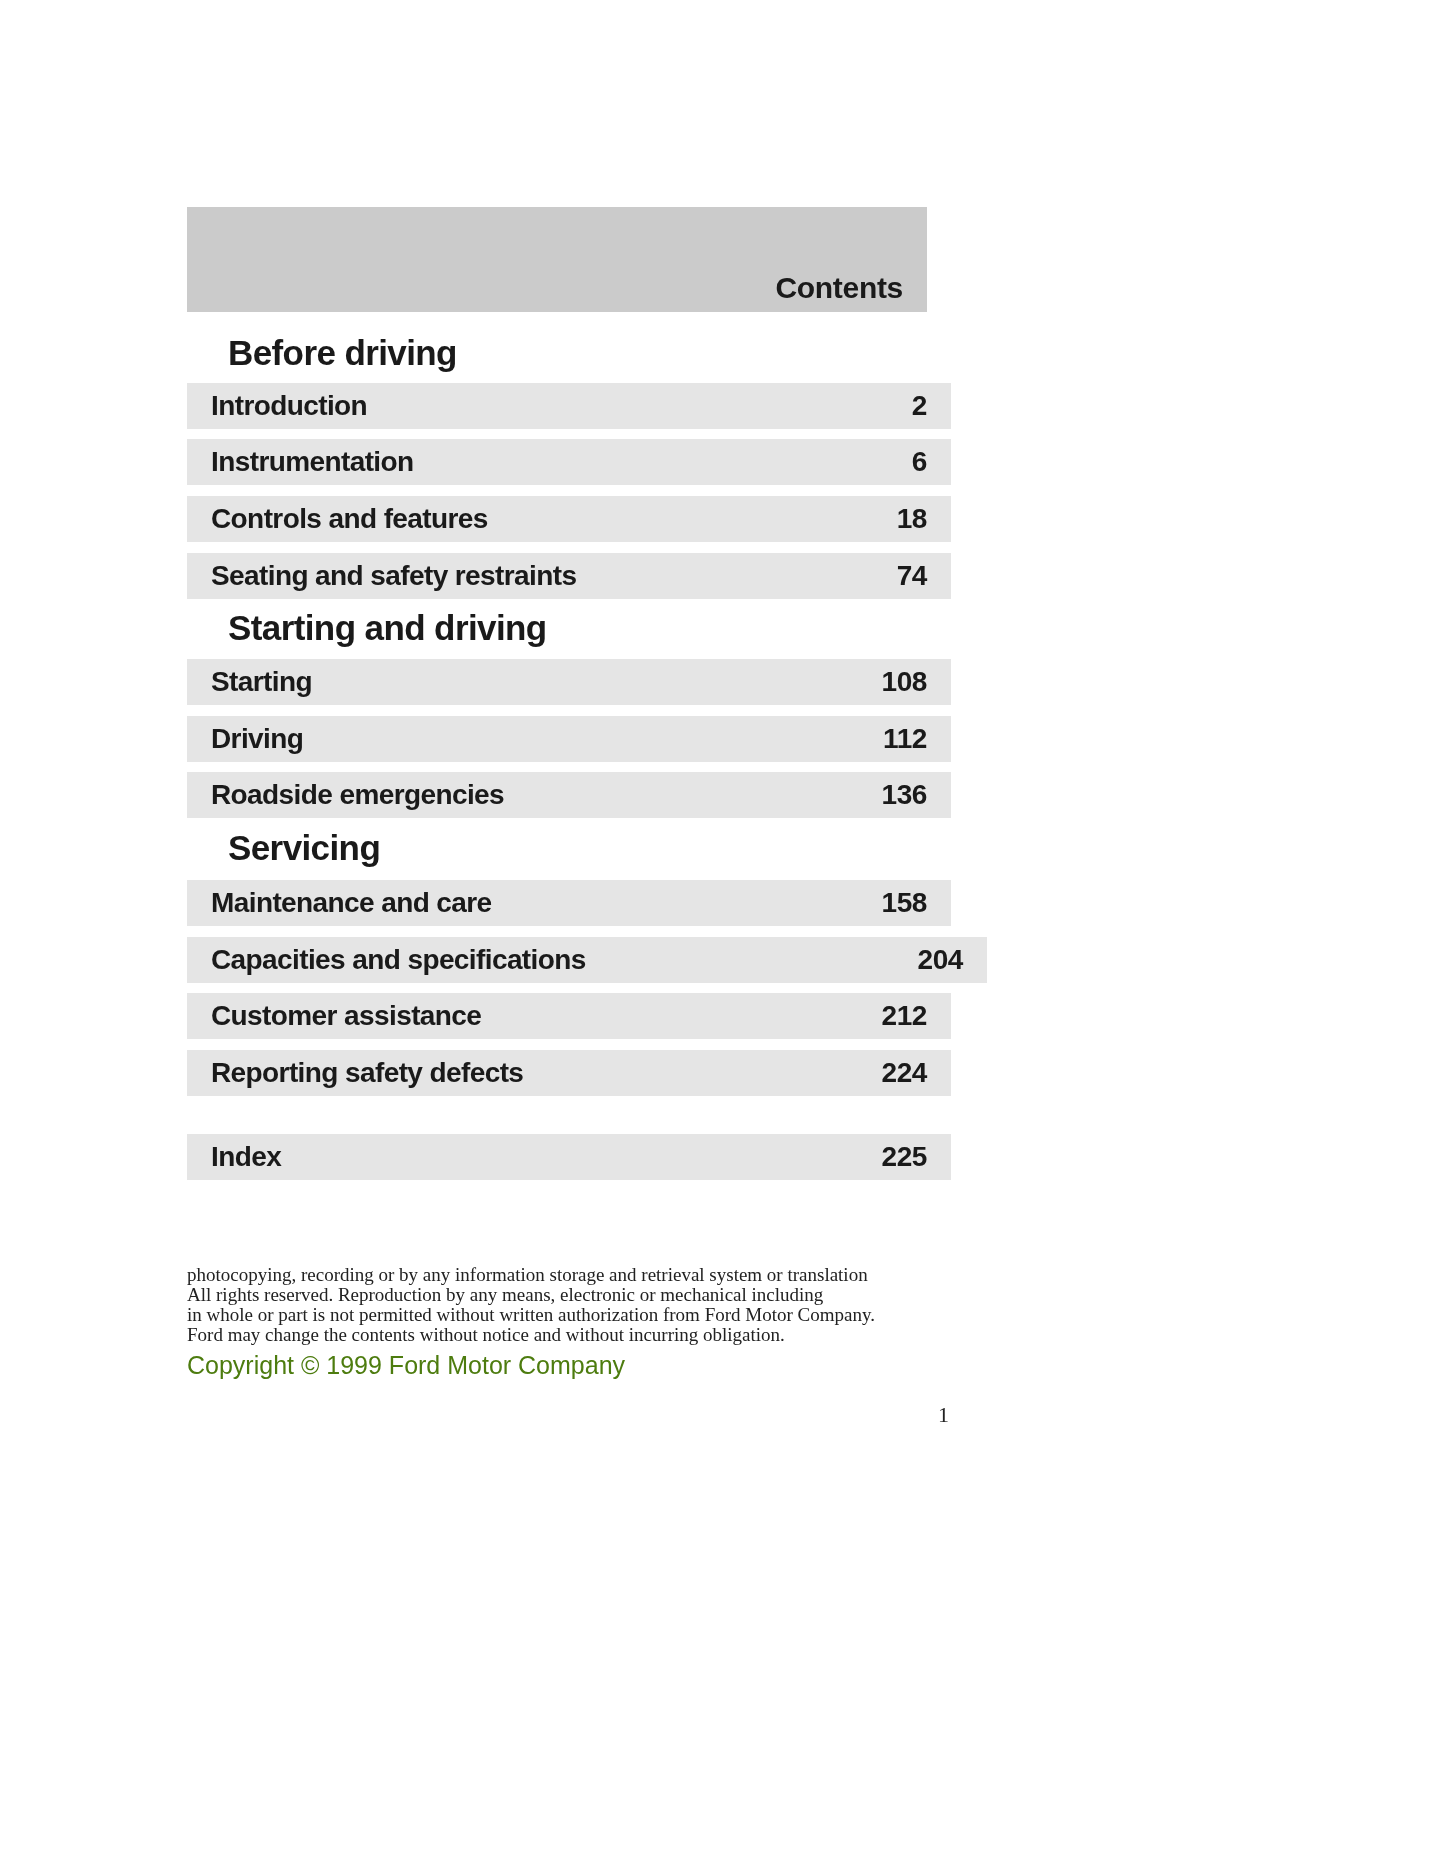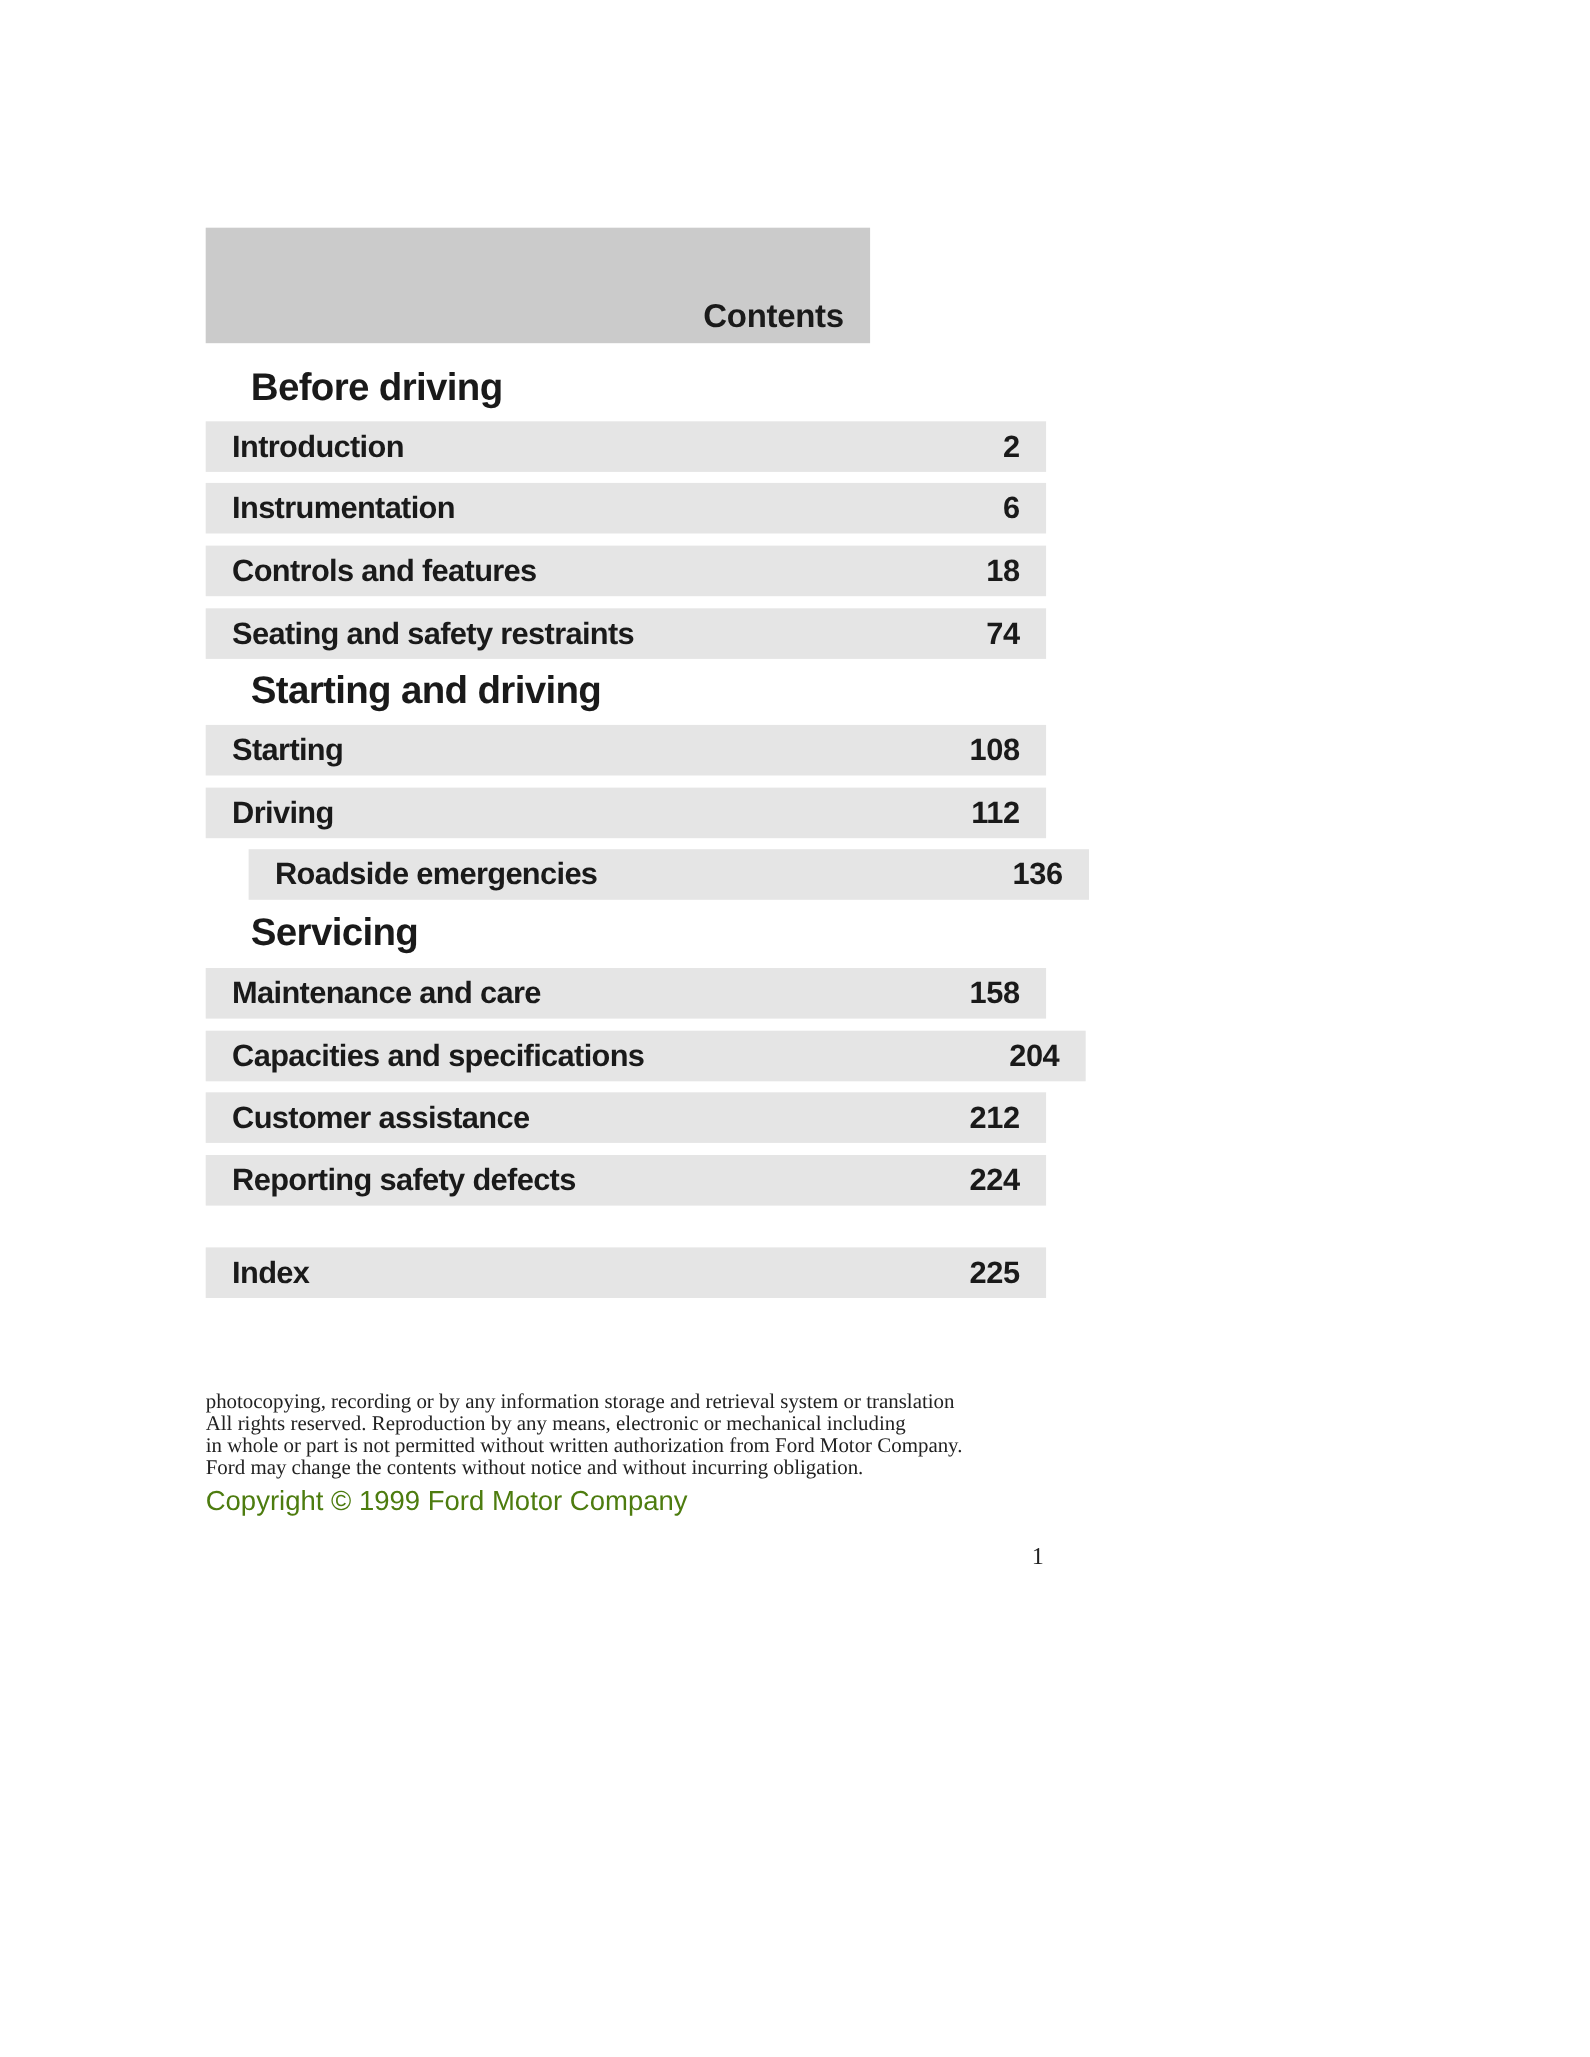--- a/index.html
+++ b/index.html
@@ -23,21 +23,21 @@
     position: absolute;
     left: 187px;
     top: 207px;
     width: 764px;
     font-family: "Liberation Sans", "DejaVu Sans", sans-serif;
     font-weight: bold;
   }
   .header-box {
     position: absolute;
     left: 0; top: 0;
-    width: 604px; height: 105px;
+    width: 740px; height: 105px;
     background: #cbcbcb;
   }
   .header-title {
     position: absolute;
     right: 24px;
     top: 64px;
     font-size: 30px;
     line-height: 34px;
     letter-spacing: -0.3px;
     color: #1a1a1a;
@@ -146,21 +146,21 @@
     <div class="section-heading" style="top:405px;">Starting and driving</div>
 
     <div class="toc-row" style="top:452px;">
       <span class="label">Starting</span>
       <span class="pagenum">108</span>
     </div>
     <div class="toc-row" style="top:509px;">
       <span class="label">Driving</span>
       <span class="pagenum">112</span>
     </div>
-    <div class="toc-row" style="top:565px;margin-left:39px;">
+    <div class="toc-row" style="top:565px;">
       <span class="label">Roadside emergencies</span>
       <span class="pagenum">136</span>
     </div>
 
     <div class="section-heading" style="top:625px;">Servicing</div>
 
     <div class="toc-row" style="top:673px;">
       <span class="label">Maintenance and care</span>
       <span class="pagenum">158</span>
     </div>

